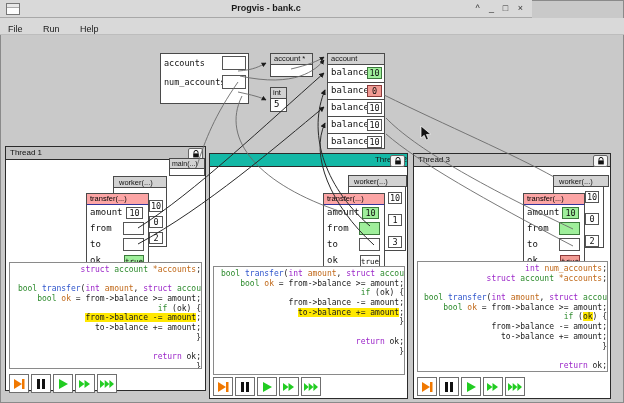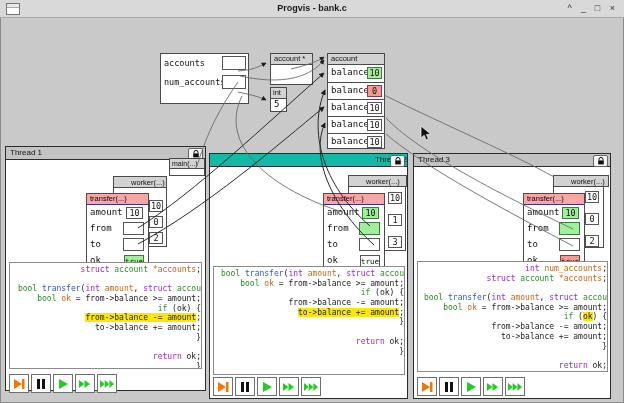--- a/index.html
+++ b/index.html
@@ -1,20 +1,20 @@
 <!DOCTYPE html>
 <html><head>
 <meta charset="utf-8">
 <style>
   html,body{margin:0;padding:0;}
   #app{position:relative;width:624px;height:403px;background:#c9c9c9;
        font-family:"Liberation Sans",sans-serif;overflow:hidden;
        box-shadow:inset 0 0 0 1px #8a8a8a;}
   
-  #titlebar{position:absolute;left:0;top:0;width:624px;height:17px;background:#d9d9d9;
+  #titlebar{position:absolute;left:0;top:0;width:532px;height:17px;background:#d9d9d9;
             border-bottom:1px solid #a8a8a8;}
   #titlebar .title{position:absolute;left:0;right:0;top:3px;text-align:center;
             font-size:9px;font-weight:bold;color:#1a1a1a;}
   #app-icon{position:absolute;left:6px;top:3px;width:12px;height:10px;background:#fdfdfd;
             border:1px solid #777;}
   #app-icon::before{content:"";position:absolute;left:0;top:0;width:100%;height:3px;background:#e8e8e8;border-bottom:1px solid #aaa;}
   .winbtn{position:absolute;top:2px;width:13px;height:13px;text-align:center;
           font-size:9px;line-height:13px;color:#333;cursor:default;}
   #menubar{position:absolute;left:0;top:18px;width:624px;height:16px;background:#d9d9d9;
            border-bottom:1px solid #bdbdbd;}
@@ -34,21 +34,21 @@
   .vbox[data-state="red"]{background:#f29b94;border-color:#8a3a3a;}
   
   .panel{position:absolute;background:#fff;border:1px solid #2b2b2b;box-sizing:border-box;}
   .ptitle{position:relative;height:13px;background:#c3c3c3;border-bottom:1px solid #2b2b2b;
           font-size:8px;line-height:12px;padding-left:4px;color:#111;box-sizing:border-box;}
   .panel.active .ptitle{background:#14b8a6;text-align:right;}
   .lockbtn{position:absolute;right:2px;top:1px;width:13px;height:10px;background:#f6f6f6;
            border:1px solid #666;border-radius:2px;}
   .lockbtn svg{position:absolute;left:2.5px;top:1px;}
   .frame-hdr{background:#d2d2d2;border:1px solid #4a4a4a;font-size:7.5px;line-height:10px;
-             padding:0 17px;box-sizing:border-box;position:absolute;white-space:nowrap;overflow:hidden;color:#111;}
+             padding:0 5px;box-sizing:border-box;position:absolute;white-space:nowrap;overflow:hidden;color:#111;}
   .frame{position:absolute;box-sizing:border-box;background:#fff;border:1px solid #4a4a4a;}
   .tframe-hdr{background:#fca5a5;border-bottom:1px solid #33339a;font-size:7.5px;line-height:10px;
               height:11px;padding:0 3px;box-sizing:border-box;color:#000;white-space:nowrap;overflow:hidden;}
   .trow{position:relative;height:16px;}
   
   .codebox{position:absolute;background:#fff;border:1px solid #8a8a8a;box-sizing:border-box;
            overflow:hidden;padding:2px 0 0 3px;}
   .code-line{height:9.7px;line-height:9.7px;font-family:"DejaVu Sans Mono",monospace;
              font-size:8px;white-space:pre;color:#111;text-align:right;}
   .tk-n{color:#1a1a1a;}
@@ -73,33 +73,38 @@
 
   <div id="titlebar">
     <div id="app-icon"></div>
     <div class="title">Progvis - bank.c</div>
     <div class="winbtn" style="right:48px;">^</div>
     <div class="winbtn" style="right:34px;">_</div>
     <div class="winbtn" style="right:20px;">□</div>
     <div class="winbtn" style="right:5px;">×</div>
   </div>
 
+  <div id="menubar">
+    <span class="menu-item">File</span>
+    <span class="menu-item">Run</span>
+    <span class="menu-item">Help</span>
+  </div>
 
   <div class="obox" style="left:160px;top:53px;width:89px;height:51px;">
     <div class="orow" style="height:19px;">
       <span class="olabel" style="font-size:8.5px;top:4px;">accounts</span>
       <span class="vbox" style="right:2px;top:2px;width:24px;height:14px;"></span>
     </div>
     <div class="orow" style="height:19px;">
       <span class="olabel" style="font-size:8.5px;top:4px;">num_accounts</span>
       <span class="vbox" style="right:2px;top:2px;width:24px;height:14px;"></span>
     </div>
   </div>
 
-  <div class="obox" style="left:270px;top:53px;width:43px;height:32px;">
+  <div class="obox" style="left:270px;top:53px;width:43px;height:24px;">
     <div class="ohdr">account *</div>
     <div class="orow" style="height:11px;"></div>
   </div>
 
   <div class="obox" style="left:270px;top:87px;width:17px;height:25px;">
     <div class="ohdr" style="padding:0 2px;">int</div>
     <div class="orow mono" style="height:12px;font-size:9px;padding-left:3px;">5</div>
   </div>
 
   <div class="obox" style="left:327px;top:53px;width:58px;height:96px;">

